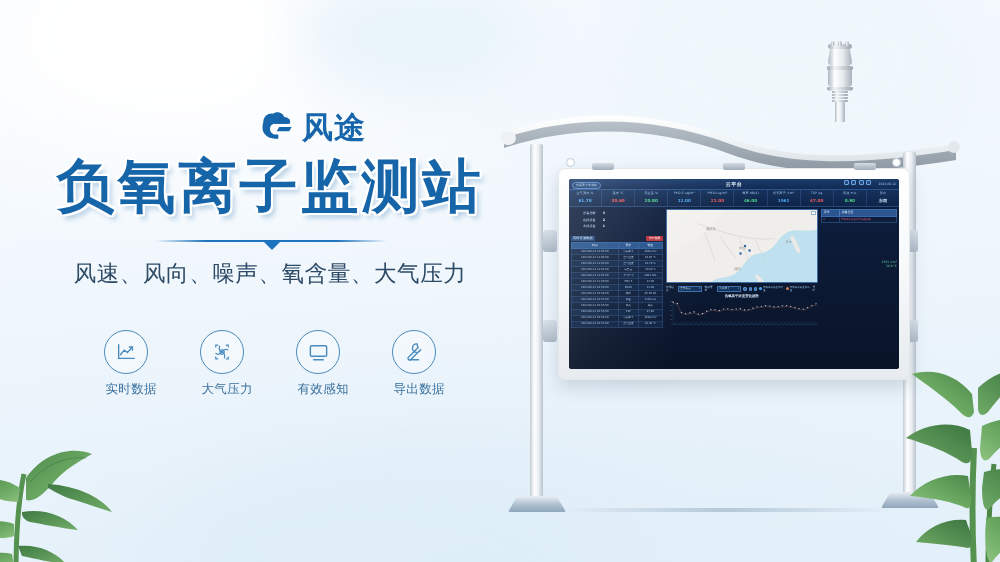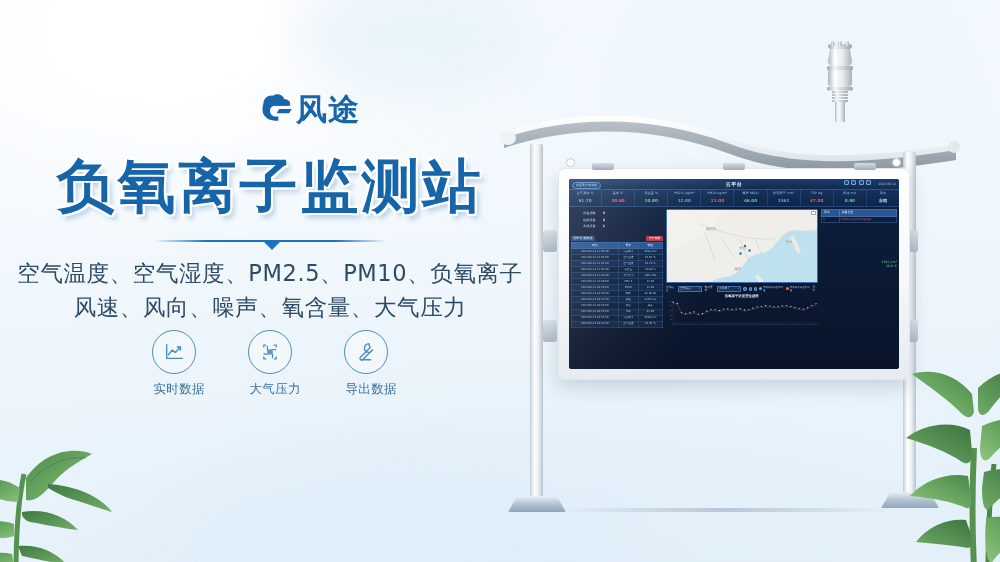--- a/index.html
+++ b/index.html
@@ -20,22 +20,22 @@
       linear-gradient(175deg,#fbfdff 0%,#f2f8fd 38%,#e9f3fb 72%,#e3f0f9 100%);
   }
   
   .blotch { position:absolute; border-radius:50%; filter:blur(26px); pointer-events:none; }
 
   
   #left-col { position:absolute; left:0; top:0; width:540px; height:562px; }
 
   
   #brand {
-    position:absolute; left:255px; top:92px;
-    display:flex; align-items:center; gap:1px;
+    position:absolute; left:255px; top:110px;
+    display:flex; align-items:center; gap:7px;
   }
   #brand .mark { width:40px; height:34px; }
   #brand .wordmark {
     font-size:31px; font-weight:bold; color:#1766ab;
     letter-spacing:1px; line-height:1;
     font-family:"DejaVu Sans","Liberation Sans",sans-serif;
   }
 
   
   #headline {
@@ -298,21 +298,20 @@
     </div>
 
     <div id="headline">负氧离子监测站</div>
 
     <div id="divider">
       <div class="bar"></div>
       <div class="caret"></div>
     </div>
 
     <div id="params">
-      <div class="row">空气温度、空气湿度、PM2.5、PM10、负氧离子</div>
       <div class="row">风速、风向、噪声、氧含量、大气压力</div>
     </div>
 
     <div id="features">
 
       <div class="feature">
         <div class="ring">
           <span>
             <svg viewBox="0 0 24 24" width="22" height="22" fill="none" stroke="#4b8cbe" stroke-width="1.5" stroke-linecap="round" stroke-linejoin="round">
               <path d="M4 4 V19 H21"></path>
@@ -336,20 +335,31 @@
               <path d="M5.2 6.6 C5.2 5.5 5.2 5 5.2 4.6 L7.4 4.6"></path>
               <path d="M18.8 6.6 C18.8 5.5 18.8 5 18.8 4.6 L16.6 4.6"></path>
               <path d="M5.2 17.4 C5.2 18.5 5.2 19 5.2 19.4 L7.4 19.4"></path>
               <path d="M18.8 17.4 C18.8 18.5 18.8 19 18.8 19.4 L16.6 19.4"></path>
             </svg>
           </span>
         </div>
         <div class="cap">大气压力</div>
       </div>
 
+      <div class="feature">
+        <div class="ring">
+          <span>
+            <svg viewBox="0 0 24 24" width="23" height="23" fill="none" stroke="#4b8cbe" stroke-width="1.5" stroke-linecap="round">
+              <rect x="3.5" y="5" width="17" height="11" rx="1.4"></rect>
+              <path d="M7 19.5 H17"></path>
+            </svg>
+          </span>
+        </div>
+        <div class="cap">有效感知</div>
+      </div>
 
       <div class="feature">
         <div class="ring">
           <span>
             <svg viewBox="0 0 24 24" width="22" height="22" fill="none" stroke="#4b8cbe" stroke-width="1.5" stroke-linecap="round" stroke-linejoin="round">
               <path d="M15.5 3.2 A4.6 4.6 0 1 0 19.2 9.6 L11 17.8 L8.6 20.2
                        A1.8 1.8 0 0 1 6 17.6 L8.4 15.2 L16.6 7
                        A4.6 4.6 0 0 1 15.5 3.2 Z"></path>
               <path d="M7.5 20.4 H17"></path>
             </svg>

